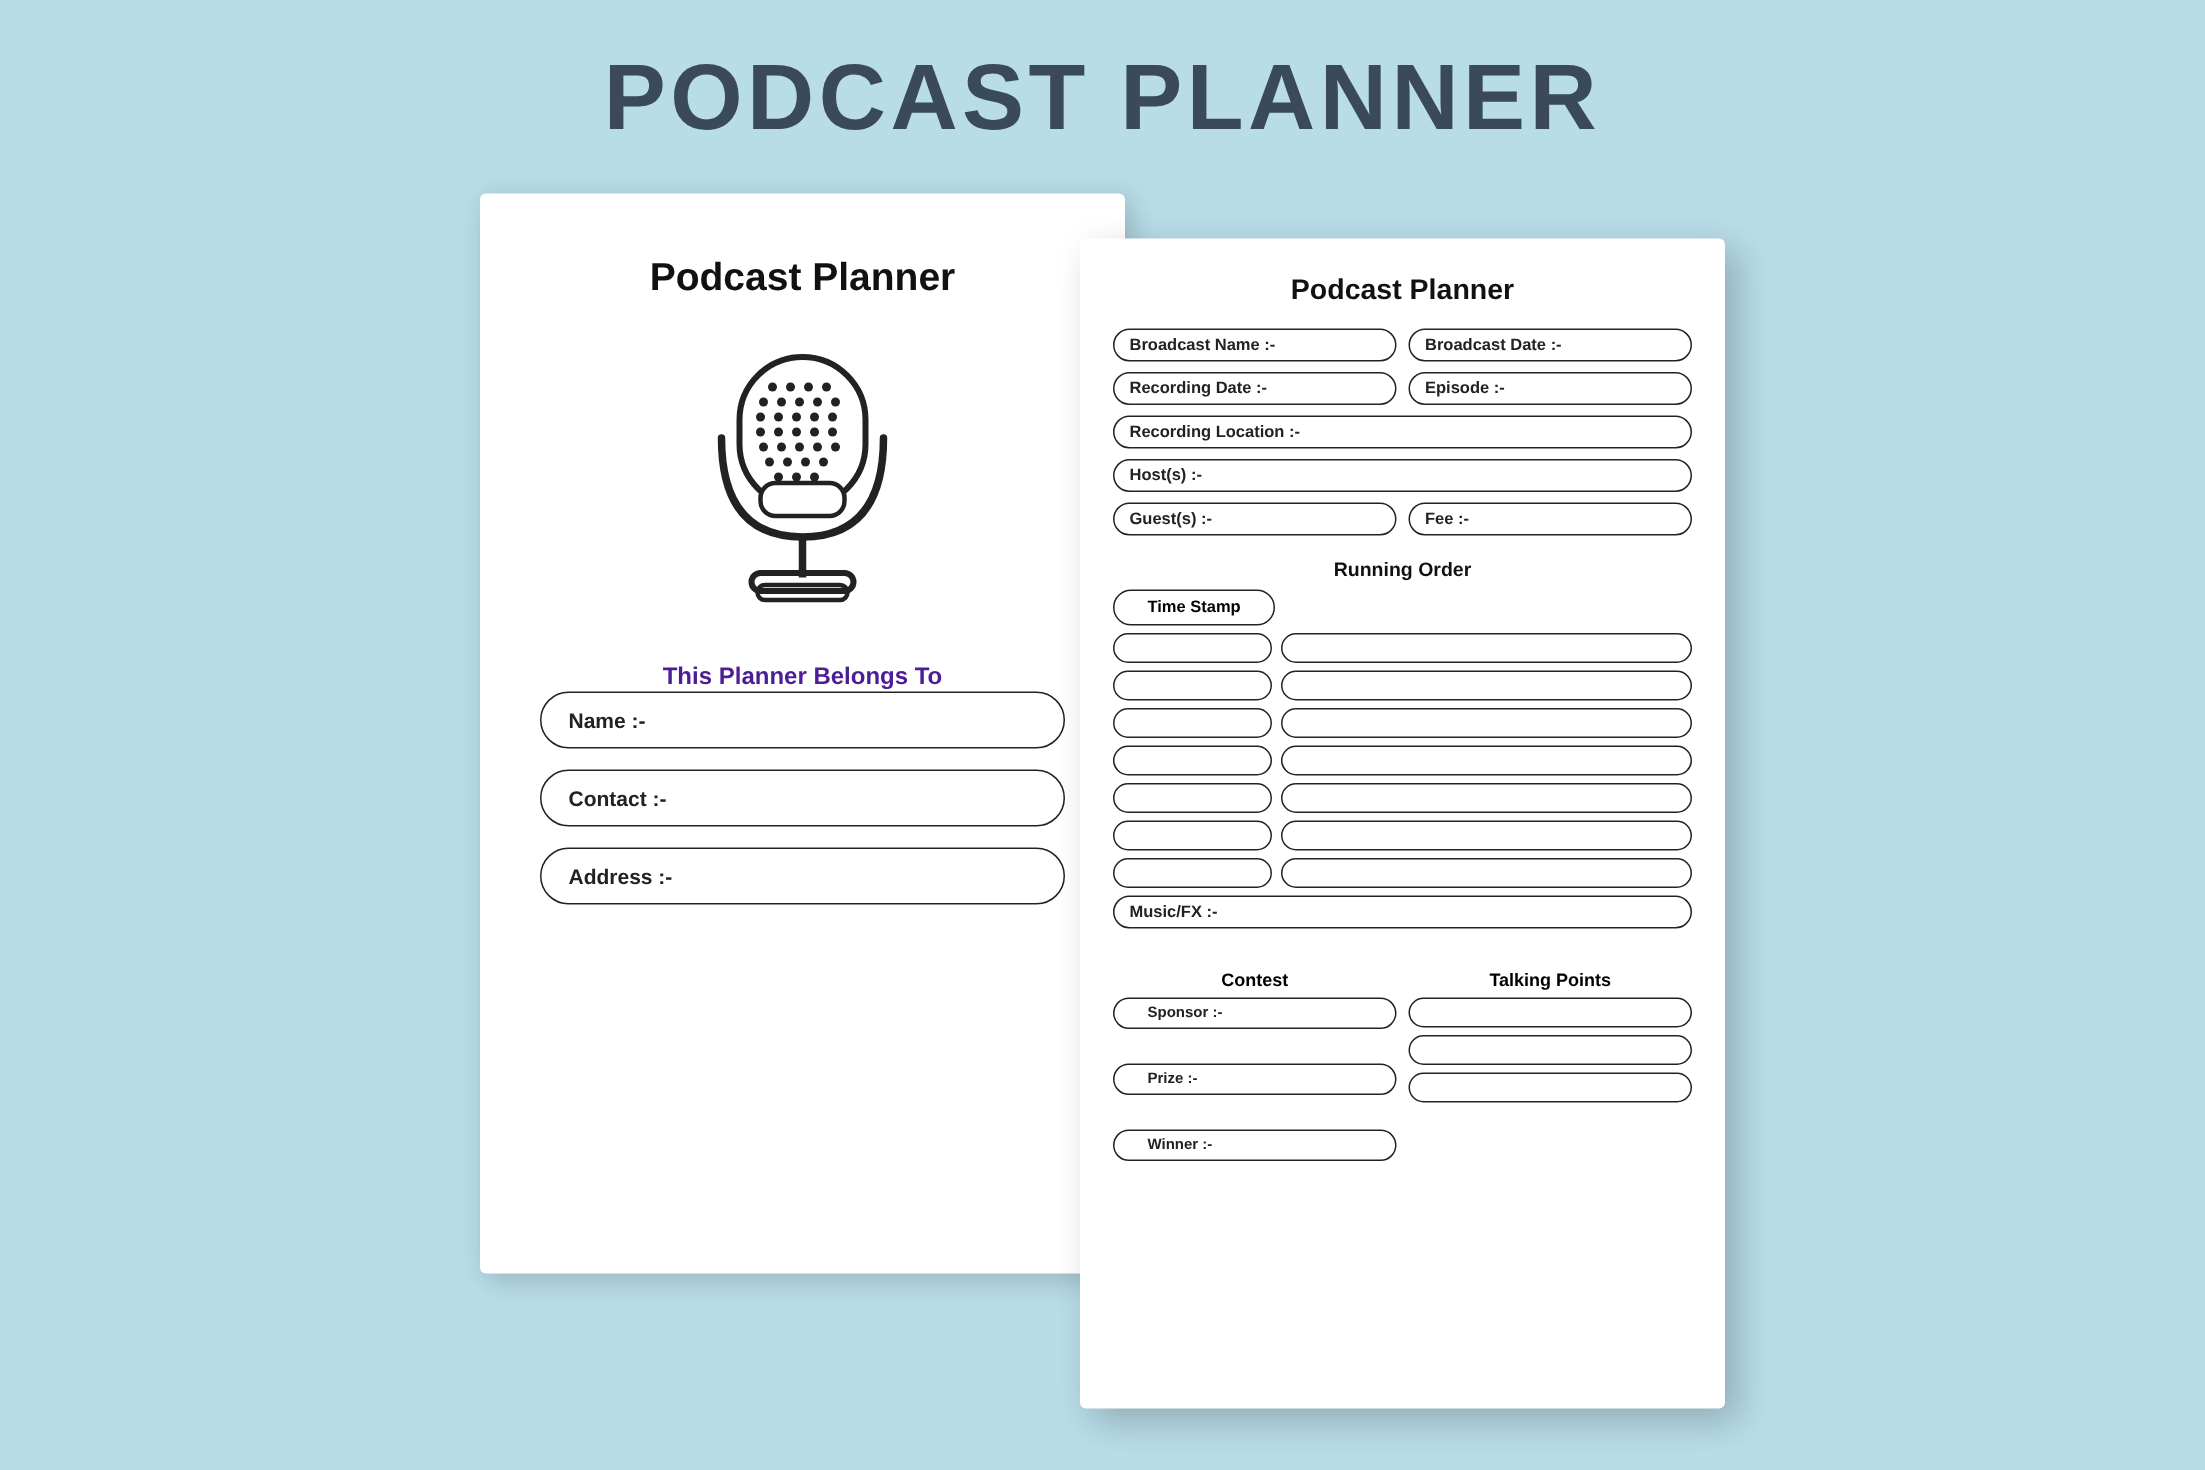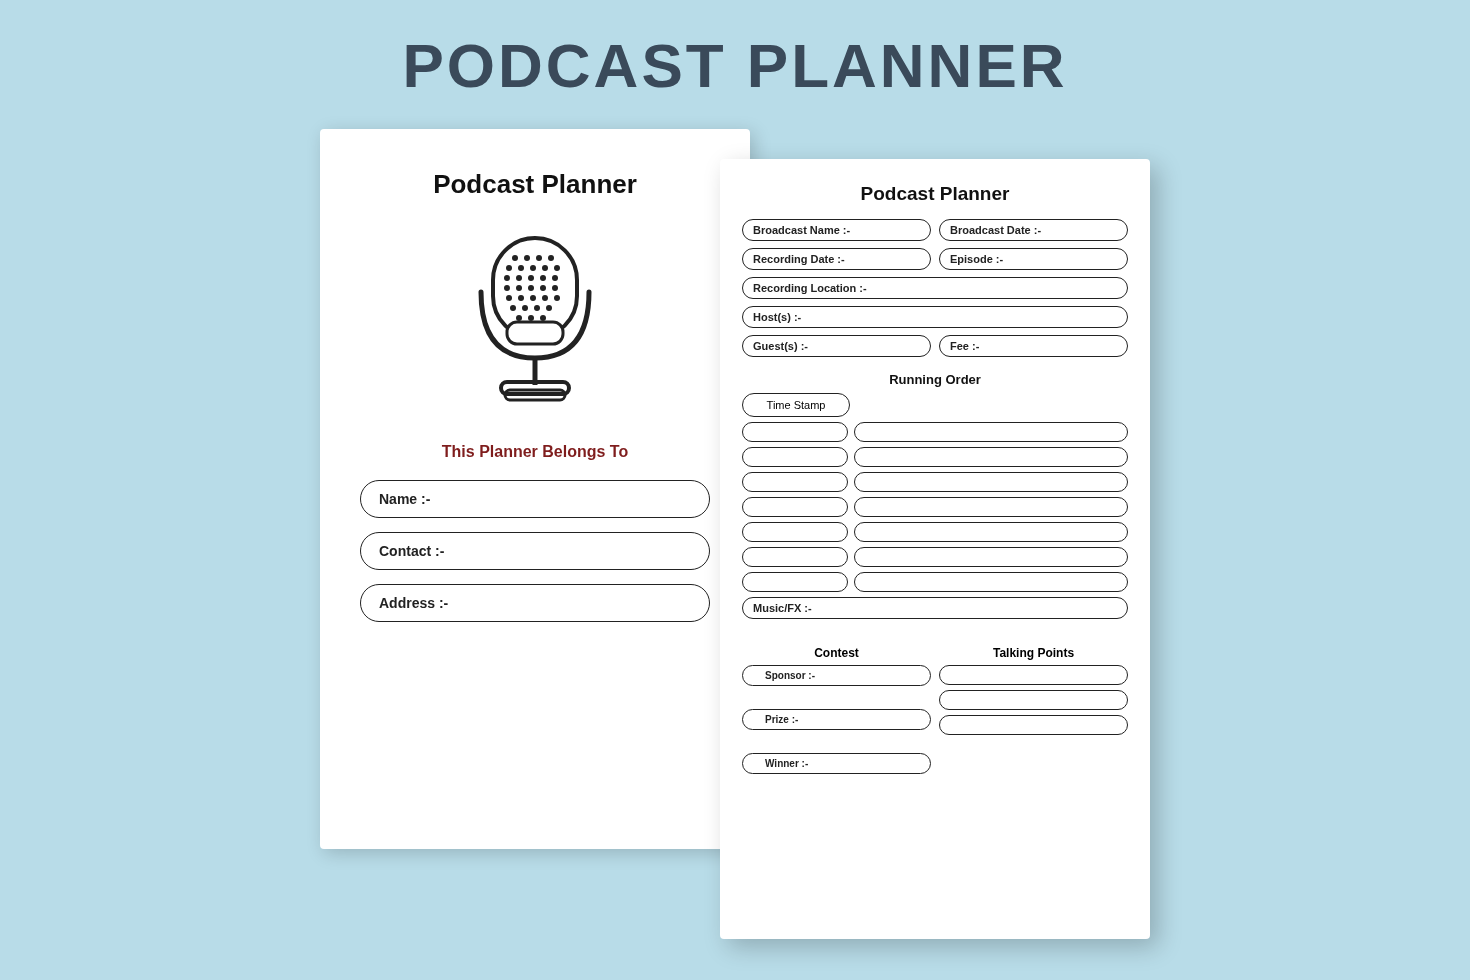--- a/index.html
+++ b/index.html
@@ -55,22 +55,22 @@
       text-align: center;
     }
     .mic-icon-container {
       margin-bottom: 28px;
       width: 160px;
       height: 185px;
     }
     .belongs-to-label {
       font-size: 16px;
       font-weight: 600;
-      color: #7f1d1d;
-      margin-bottom: 19px;
+      color: #4c1d95;
+      margin-bottom: 0;
       text-align: center;
     }
     .input-field {
       width: 100%;
       border: 1.8px solid #222;
       border-radius: 30px;
       padding: 10px 18px;
       font-size: 14px;
       font-weight: 600;
       color: #222;
@@ -133,21 +133,21 @@
       color: #111;
       text-align: center;
       margin: 8px 0 6px;
     }
     .ro-th-timestamp {
       width: 28%;
       border: 1.5px solid #222;
       border-radius: 14px;
       text-align: center;
       font-size: 11px;
-      font-weight: 400;
+      font-weight: 700;
       padding: 5px 4px;
     }
     .ro-th-segment {
       width: 72%;
       border: 1.5px solid #222;
       border-radius: 14px;
       text-align: center;
       font-size: 11px;
       font-weight: 800;
       padding: 5px 4px;

